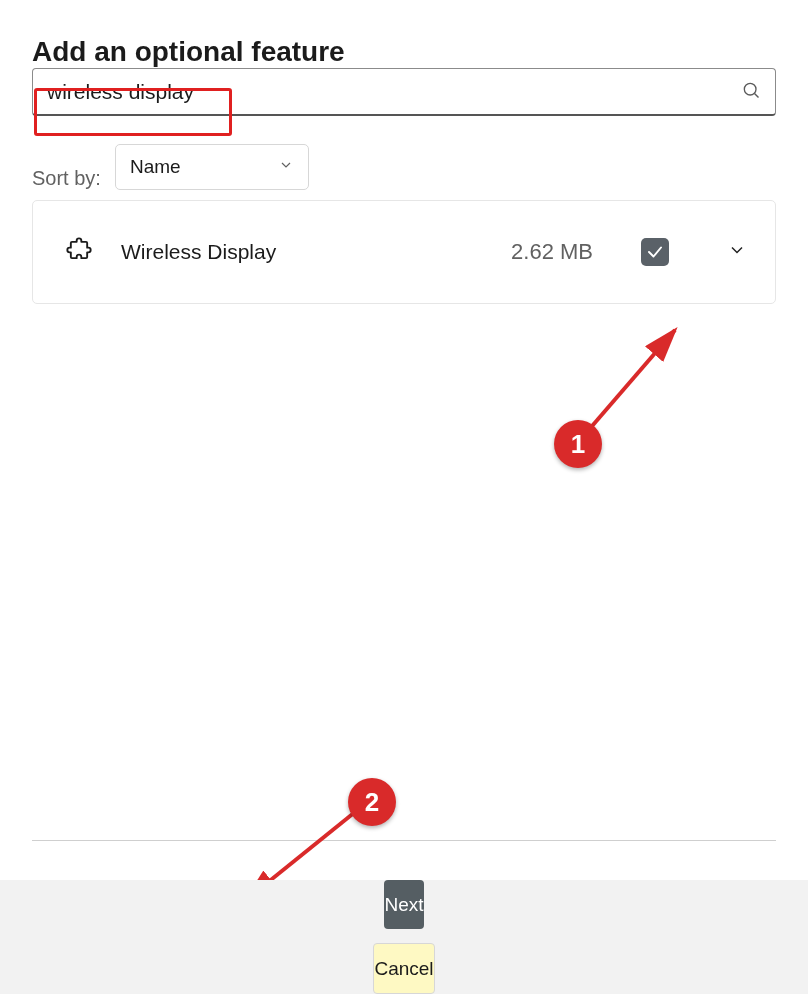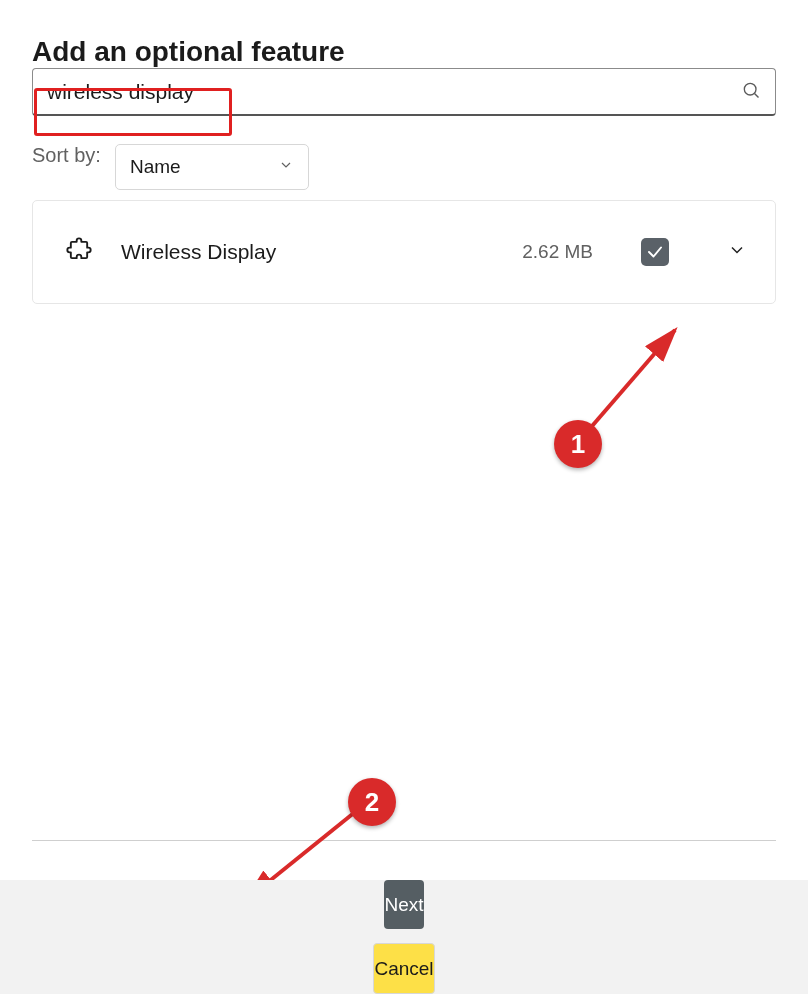--- a/index.html
+++ b/index.html
@@ -4,36 +4,36 @@
 <style>
   * { box-sizing: border-box; margin: 0; padding: 0; }
   html, body { width: 808px; height: 994px; font-family: "Segoe UI", Arial, sans-serif; background: #fff; color: #1b1b1b; }
   .page { position: relative; width: 808px; height: 994px; overflow: hidden; }
   .content { padding: 36px 32px 0 32px; }
   .title { font-size: 28px; font-weight: 600; color: #1b1b1b; }
   .search-wrap { position: relative; width: 100%; height: 48px; border: 1px solid #8b8b8b; border-bottom: 2px solid #555; border-radius: 4px; display: flex; align-items: center; padding: 0 50px 0 14px; background: #fff; }
   .search-input { border: none; outline: none; font-size: 21px; width: 100%; color: #1b1b1b; background: transparent; }
   .search-icon { position: absolute; right: 14px; top: 50%; transform: translateY(-50%); color: #5a5a5a; }
   .highlight-box { position: absolute; left: 34px; top: 88px; width: 198px; height: 48px; border: 3px solid #e02020; border-radius: 3px; pointer-events: none; }
-  .sort-row { display: flex; align-items: flex-start; gap: 14px; margin-top: 28px; }
+  .sort-row { display: flex; align-items: flex-end; gap: 14px; margin-top: 28px; }
   .sort-label { font-size: 20px; color: #616161; }
   .sort-select { display: flex; align-items: center; justify-content: space-between; width: 194px; height: 46px; padding: 0 14px; border: 1px solid #d7d7d7; border-radius: 5px; font-size: 19px; cursor: pointer; background: #fff; }
   .chev { color: #616161; }
   .found-text { font-size: 19px; margin-top: 22px; color: #1b1b1b; }
   .feature-card { margin-top: 10px; border: 1px solid #e6e6e6; border-radius: 5px; height: 104px; display: flex; align-items: center; padding: 0 28px 0 32px; gap: 28px; background: #fff; }
   .feature-icon { color: #1b1b1b; flex: 0 0 auto; }
   .feature-name { font-size: 21px; flex: 1 1 auto; color: #1b1b1b; }
-  .feature-size { font-size: 19px; color: #616161; margin-right: 20px; }
+  .feature-size { font-size: 22px; color: #616161; margin-right: 20px; }
   .checkbox { width: 28px; height: 28px; border-radius: 5px; background: #5a6168; display: flex; align-items: center; justify-content: center; color: #fff; cursor: pointer; margin-right: 30px; }
   .expand-chev { color: #222; cursor: pointer; }
   .divider { position: absolute; left: 32px; right: 32px; top: 840px; height: 1px; background: #cfcfcf; }
   .footer { position: absolute; left: 0; right: 0; bottom: 0; height: 114px; background: #f2f2f2; display: flex; align-items: center; padding: 0 32px; gap: 14px; flex-direction: column; }
   .btn { flex: 1 1 0; height: 48px; border-radius: 4px; font-size: 19px; display: flex; align-items: center; justify-content: center; cursor: pointer; }
   .btn-primary { background: #555e63; color: #fff; }
-  .btn-secondary { background: #fde047; border: 1px solid #d7d7d7; color: #1b1b1b; }
+  .btn-secondary { background: #fef9c3; border: 1px solid #d7d7d7; color: #1b1b1b; }
   
   .badge { position: absolute; width: 48px; height: 48px; border-radius: 50%; background: #d92a2a; color: #fff; font-size: 26px; font-weight: 600; display: flex; align-items: center; justify-content: center; box-shadow: 0 2px 4px rgba(0,0,0,.3); pointer-events: none; }
   .arrow-svg { position: absolute; pointer-events: none; }
 </style>
 </head>
 <body>
 <div class="page">
 
 <div class="content">
   <h1 class="title">Add an optional feature</h1>

